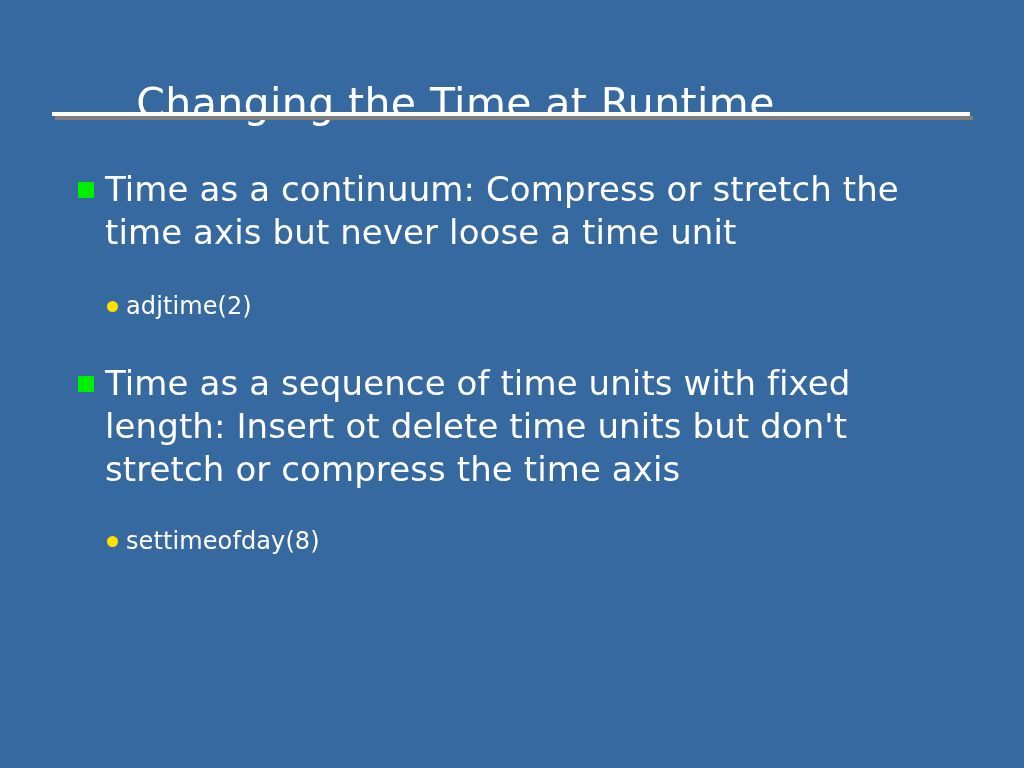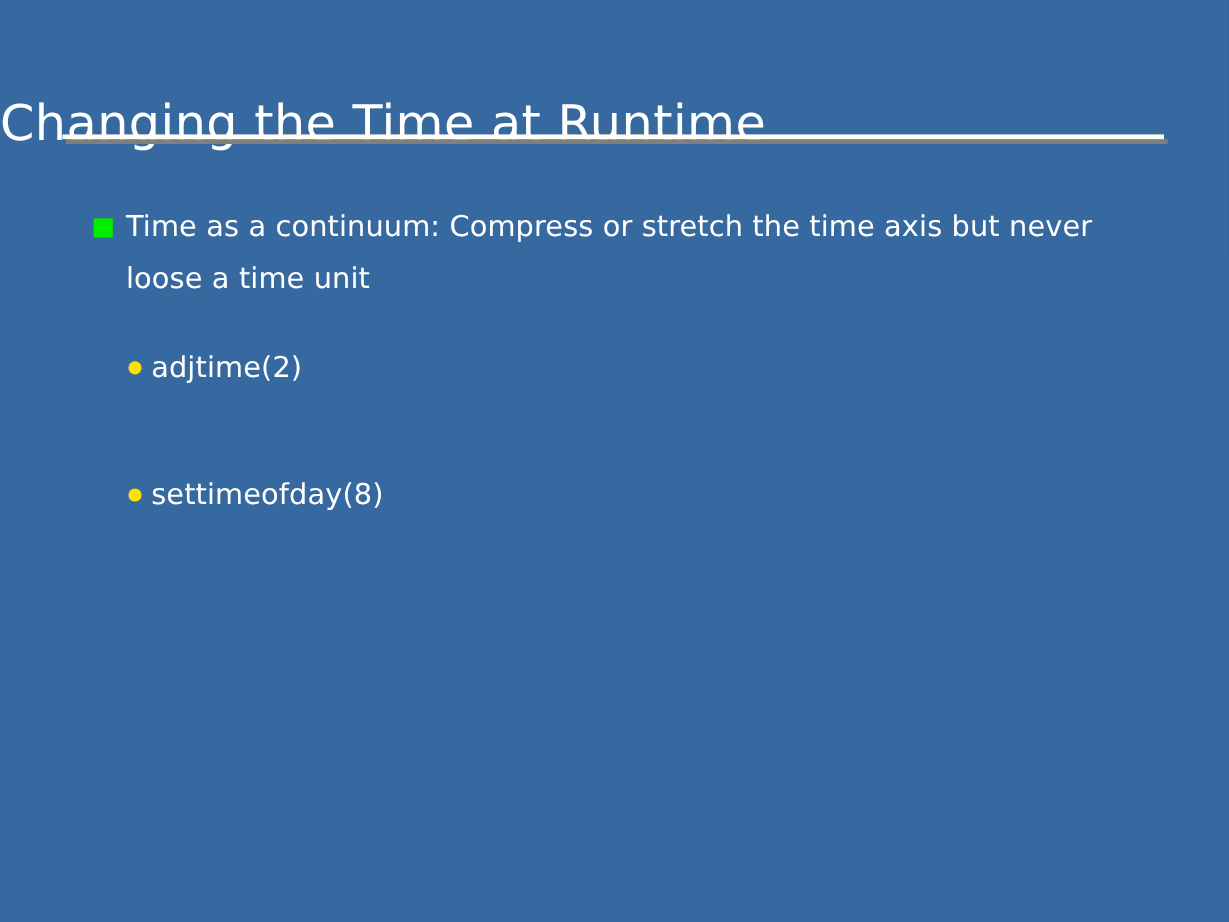--- a/index.html
+++ b/index.html
@@ -18,21 +18,21 @@
     font-family: "DejaVu Sans", "Liberation Sans", sans-serif;
     -webkit-font-smoothing: antialiased;
   }
 
   
   #title-block {
     position: absolute;
     left: 0;
     top: 52px;
     width: 911px;
-    text-align: left;
+    text-align: center;
   }
 
   #slide-title {
     display: inline-block;
     color: #ffffff;
     font-size: 41px;
     line-height: 48px;
     font-weight: normal;
     letter-spacing: 0.4px;
     white-space: nowrap;
@@ -72,21 +72,21 @@
     width: 1024px;
     height: 560px;
   }
 
   .bullet-l1 {
     position: relative;
     margin: 0 0 0 0;
     padding-left: 105px;
     padding-right: 88px;
     color: #ffffff;
-    font-size: 24px;
+    font-size: 34px;
     line-height: 43px;
     font-weight: normal;
     letter-spacing: 0.1px;
   }
 
   .bullet-l1 .marker-square {
     position: absolute;
     left: 78px;
     top: 14px;
     width: 16px;
@@ -144,20 +144,24 @@
 
     <div class="spacer-md"></div>
 
     <div class="bullet-l2">
       <span class="marker-dot"></span>
       <span class="txt">adjtime(2)</span>
     </div>
 
     <div class="spacer-lg"></div>
 
+    <div class="bullet-l1">
+      <span class="marker-square"></span>
+      <span class="txt">Time as a sequence of time units with fixed length: Insert ot delete time units but don't stretch or compress the time axis</span>
+    </div>
 
     <div class="spacer-sm"></div>
 
     <div class="bullet-l2">
       <span class="marker-dot"></span>
       <span class="txt">settimeofday(8)</span>
     </div>
 
   </div>
 </div>

